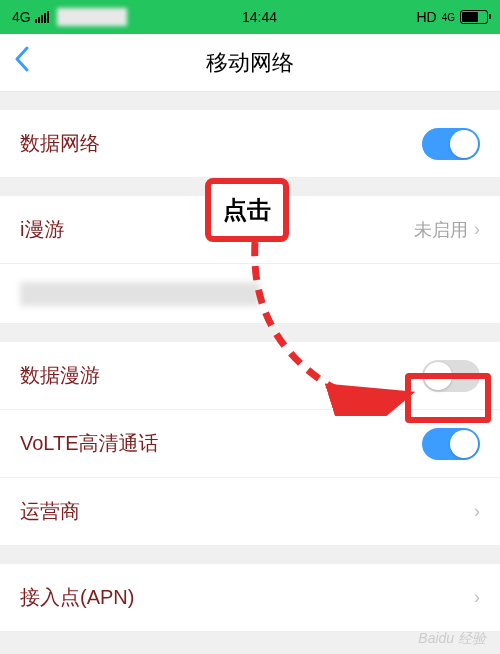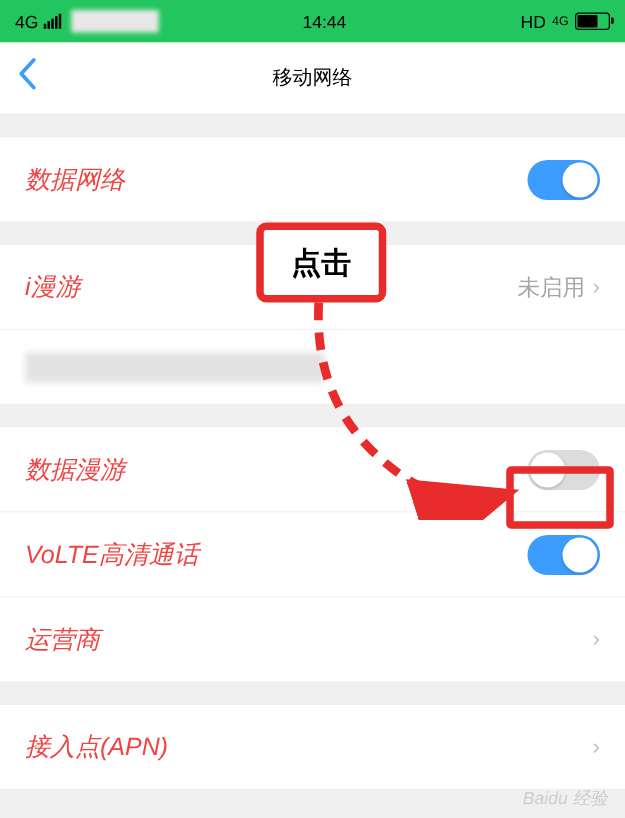--- a/index.html
+++ b/index.html
@@ -96,21 +96,21 @@
     .back-btn {
       position: absolute;
       left: 14px;
       color: #3d9dff;
       font-size: 28px;
       cursor: pointer;
     }
     .nav-title {
       width: 100%;
       text-align: center;
-      font-size: 16px;
+      font-size: 22px;
       color: #000;
       font-weight: 400;
     }
     .content {
       background: #f0f0f0;
     }
     .section-gap {
       height: 18px;
       background: #f0f0f0;
     }
@@ -118,22 +118,21 @@
       background: #fff;
       min-height: 68px;
       padding: 0 20px;
       display: flex;
       align-items: center;
       justify-content: space-between;
       border-bottom: 1px solid #efefef;
     }
     .row-label {
       font-size: 20px;
-      color: #ef4444;
-      font-style: italic;
+      color: #7f1d1d;
     }
     .row-value {
       font-size: 18px;
       color: #a5a5a5;
       display: flex;
       align-items: center;
       gap: 6px;
     }
     .chevron {
       color: #c0c0c0;
@@ -180,21 +179,21 @@
       width: 240px;
       height: 24px;
       background: #e2e2e2;
       filter: blur(3px);
     }
     .annotation-box {
       position: absolute;
       border: 6px solid #e82b2b;
       border-radius: 8px;
       background: #fff;
-      padding: 10px 22px;
+      padding: 10px 12px;
       font-size: 24px;
       font-weight: 700;
       color: #000;
       z-index: 10;
     }
     .highlight-box {
       position: absolute;
       border: 6px solid #e82b2b;
       border-radius: 4px;
       z-index: 9;

